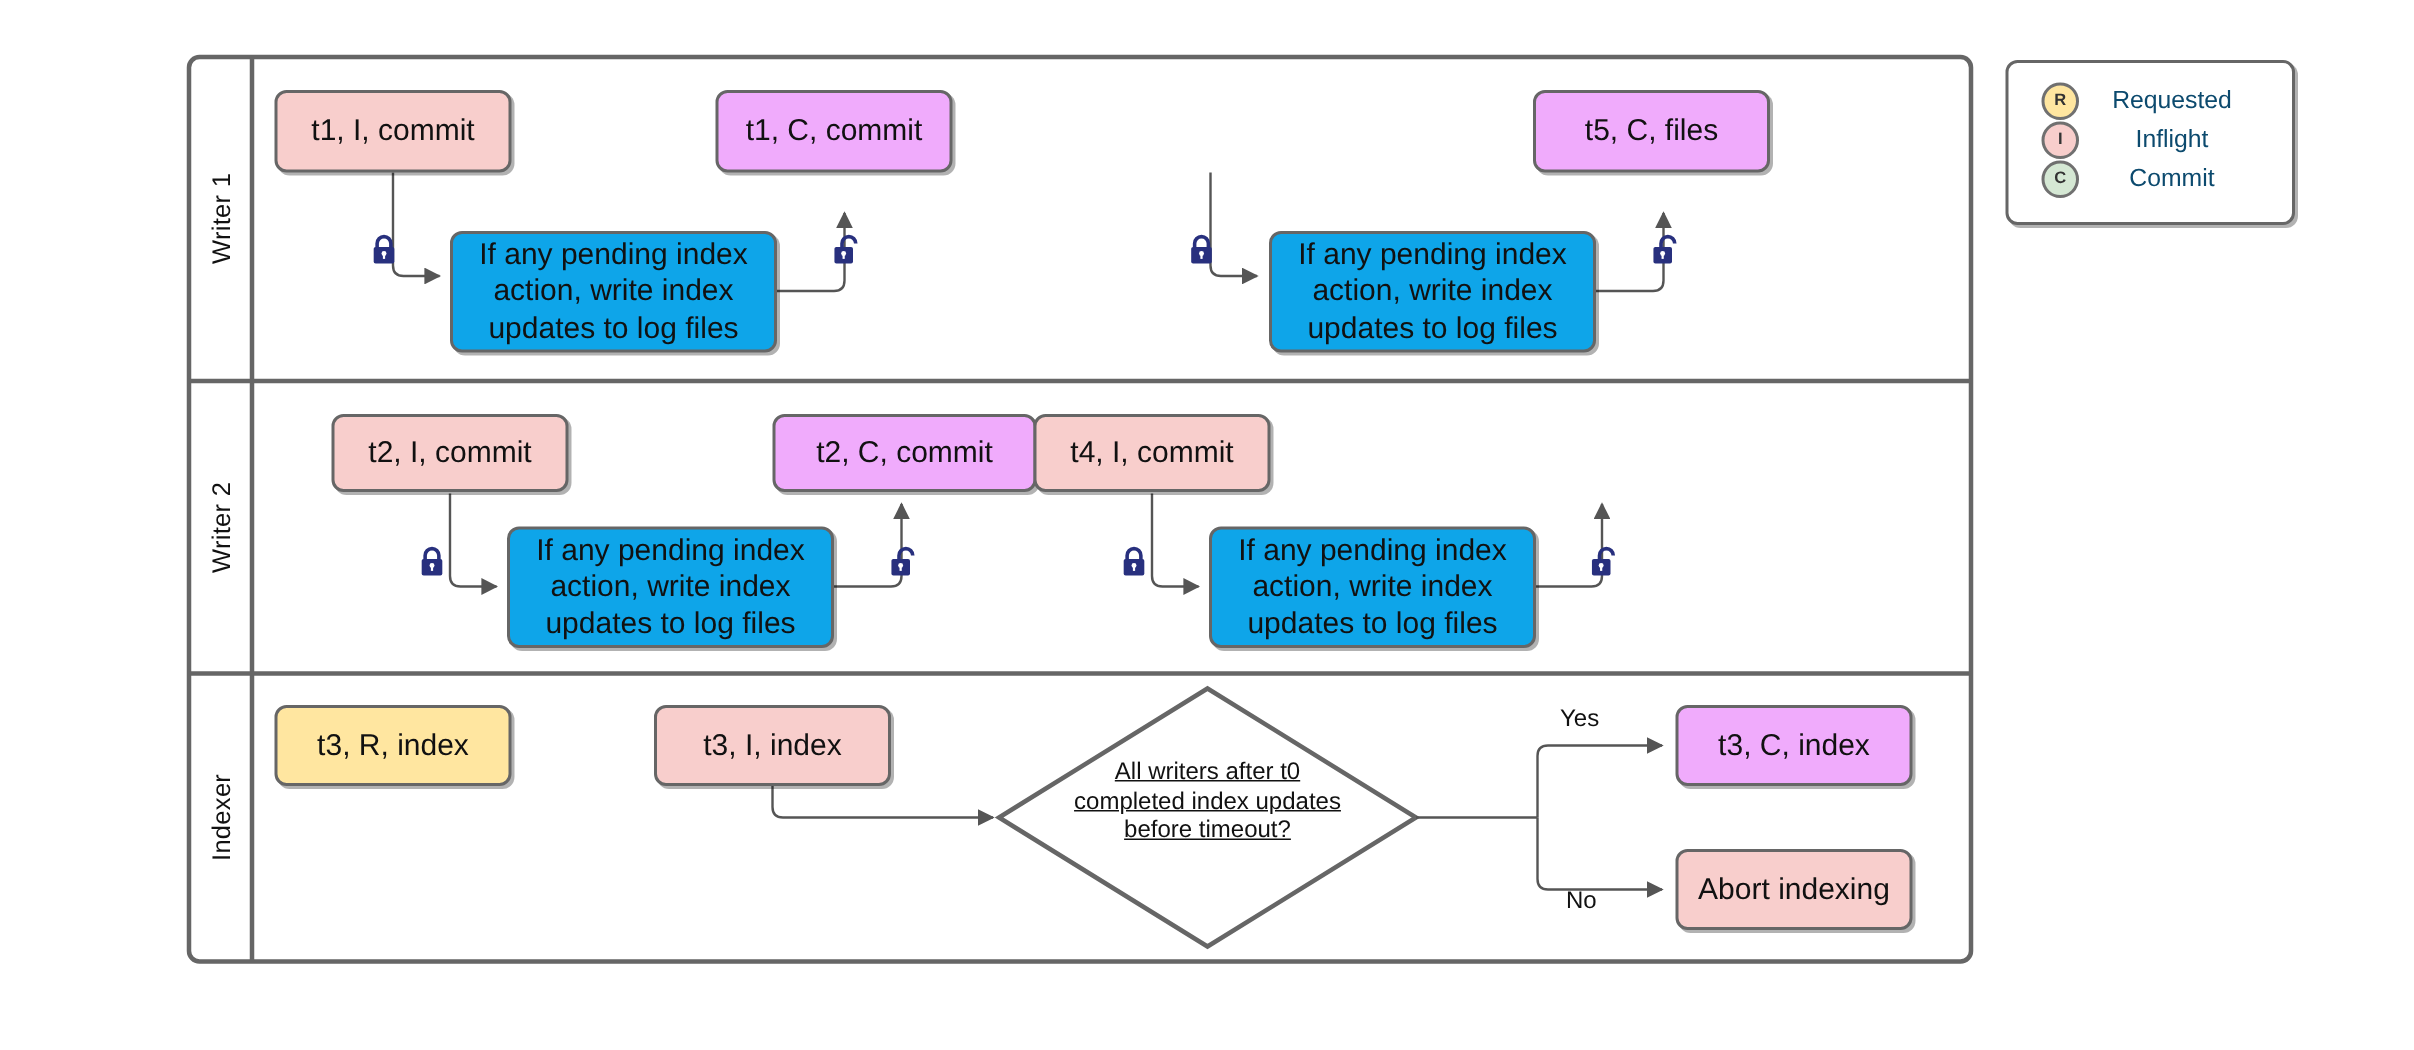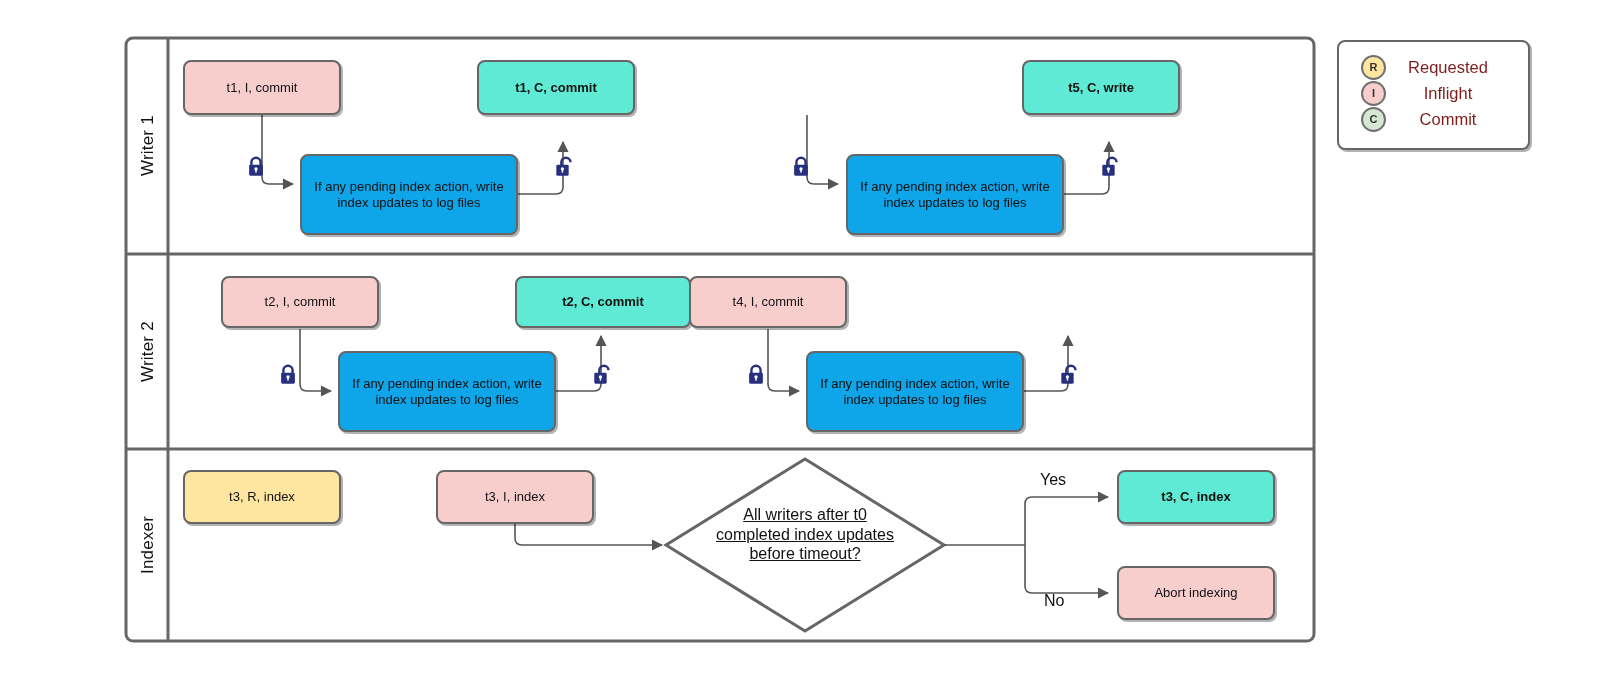--- a/index.html
+++ b/index.html
@@ -8,46 +8,46 @@
     font-family:"Liberation Sans","DejaVu Sans",sans-serif;
     color:#1a1a1a;
   }
   #canvas{position:absolute;inset:0;width:1609px;height:700px;}
   svg.layer{position:absolute;left:0;top:0;width:1609px;height:700px;pointer-events:none;}
   .node{
     position:absolute;box-sizing:border-box;
     border:2px solid #666666;border-radius:8px;
     display:flex;align-items:center;justify-content:center;
     text-align:center;line-height:1.22;
-    font-size:13px;color:#111111;
+    font-size:20px;color:#111111;
     box-shadow:2px 2px 0 rgba(0,0,0,0.30);
   }
   .node.inflight{background:#f8cecc;}
-  .node.commit{background:#5eead4;font-weight:bold;}
+  .node.commit{background:#f0abfc;}
   .node.requested{background:#ffe6a0;}
   .node.plain{background:#0ea5e9;}
   .node.abort{background:#f8cecc;}
   .lane-label{
     position:absolute;display:flex;align-items:center;justify-content:center;
     font-size:17px;color:#111111;
     writing-mode:vertical-rl;transform:rotate(180deg);
     letter-spacing:.2px;
   }
   .legend-box{
     position:absolute;box-sizing:border-box;background:#ffffff;
     border:2px solid #666666;border-radius:8px;
     box-shadow:2px 2px 0 rgba(0,0,0,0.30);
   }
   .legend-row{display:flex;align-items:center;height:26px;padding-left:22px;}
   .legend-badge{
     width:21px;height:21px;border-radius:50%;border:2px solid #707070;
     display:flex;align-items:center;justify-content:center;
     font-size:11px;font-weight:bold;color:#333;flex:0 0 auto;
   }
-  .legend-text{font-size:16.5px;color:#7f1d1d;margin-left:8px;width:108px;text-align:center;}
+  .legend-text{font-size:16.5px;color:#0c4a6e;margin-left:8px;width:108px;text-align:center;}
   .edge-label{
     position:absolute;font-size:16px;color:#111111;background:transparent;
     white-space:nowrap;
   }
   .lock{position:absolute;width:22px;height:22px;}
   .diamond-text{
     position:absolute;text-align:center;font-size:16px;line-height:1.22;color:#111;
     white-space:pre-line;
   }
 </style>
@@ -97,21 +97,21 @@
 
   <div class="lane-label" style="left:128px;top:40px;width:40px;height:212px;">Writer 1</div>
   <div class="lane-label" style="left:128px;top:256px;width:40px;height:191px;">Writer 2</div>
   <div class="lane-label" style="left:128px;top:451px;width:40px;height:188px;">Indexer</div>
 
   <div class="node inflight" style="left:183px;top:60px;width:158px;height:55px;">t1, I, commit</div>
   <div class="node plain" style="left:300px;top:154px;width:218px;height:81px;padding:4px 8px;">If any pending index action, write index updates to log files</div>
   <div class="node commit" style="left:477px;top:60px;width:158px;height:55px;">t1, C, commit</div>
 
   <div class="node plain" style="left:846px;top:154px;width:218px;height:81px;padding:4px 8px;">If any pending index action, write index updates to log files</div>
-  <div class="node commit" style="left:1022px;top:60px;width:158px;height:55px;">t5, C, write</div>
+  <div class="node commit" style="left:1022px;top:60px;width:158px;height:55px;">t5, C, files</div>
 
   <div class="node inflight" style="left:221px;top:276px;width:158px;height:52px;">t2, I, commit</div>
   <div class="node plain" style="left:338px;top:351px;width:218px;height:81px;padding:4px 8px;">If any pending index action, write index updates to log files</div>
   <div class="node commit" style="left:515px;top:276px;width:176px;height:52px;">t2, C, commit</div>
 
   <div class="node inflight" style="left:689px;top:276px;width:158px;height:52px;">t4, I, commit</div>
   <div class="node plain" style="left:806px;top:351px;width:218px;height:81px;padding:4px 8px;">If any pending index action, write index updates to log files</div>
 
   <div class="node requested" style="left:183px;top:470px;width:158px;height:54px;">t3, R, index</div>
   <div class="node inflight" style="left:436px;top:470px;width:158px;height:54px;">t3, I, index</div>

